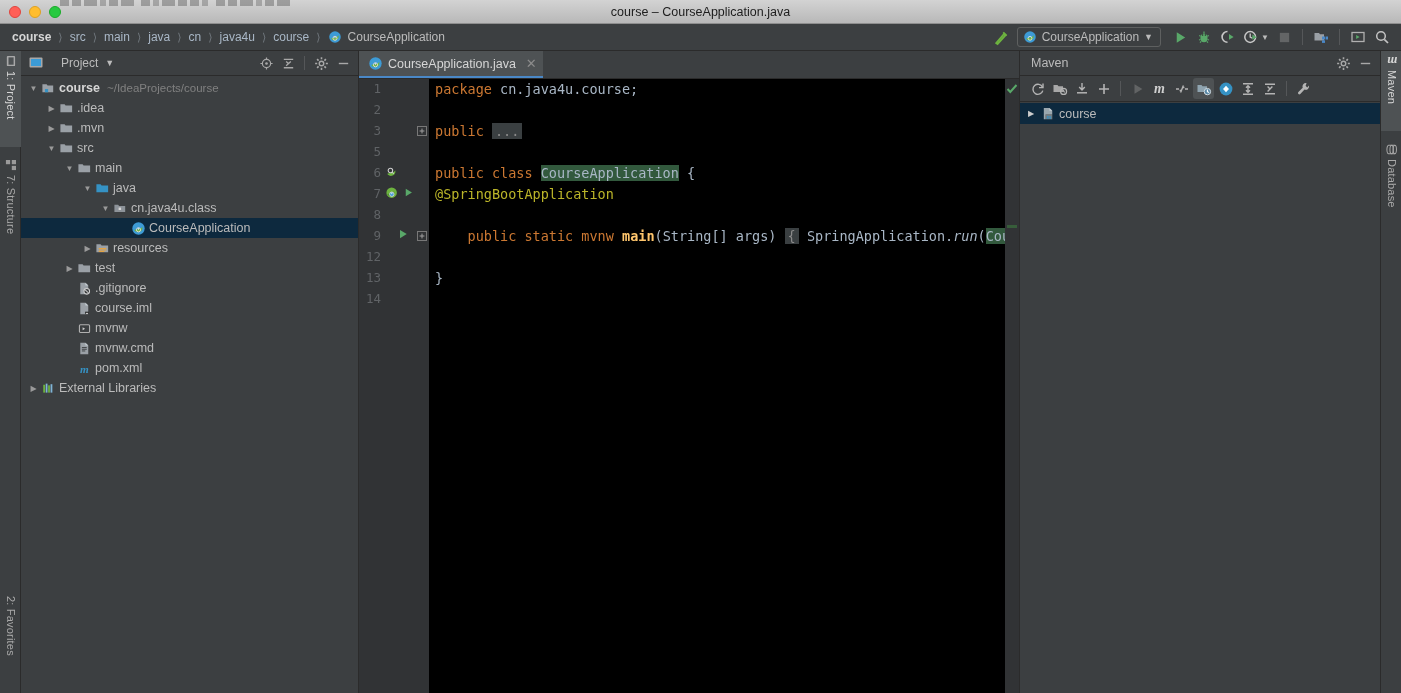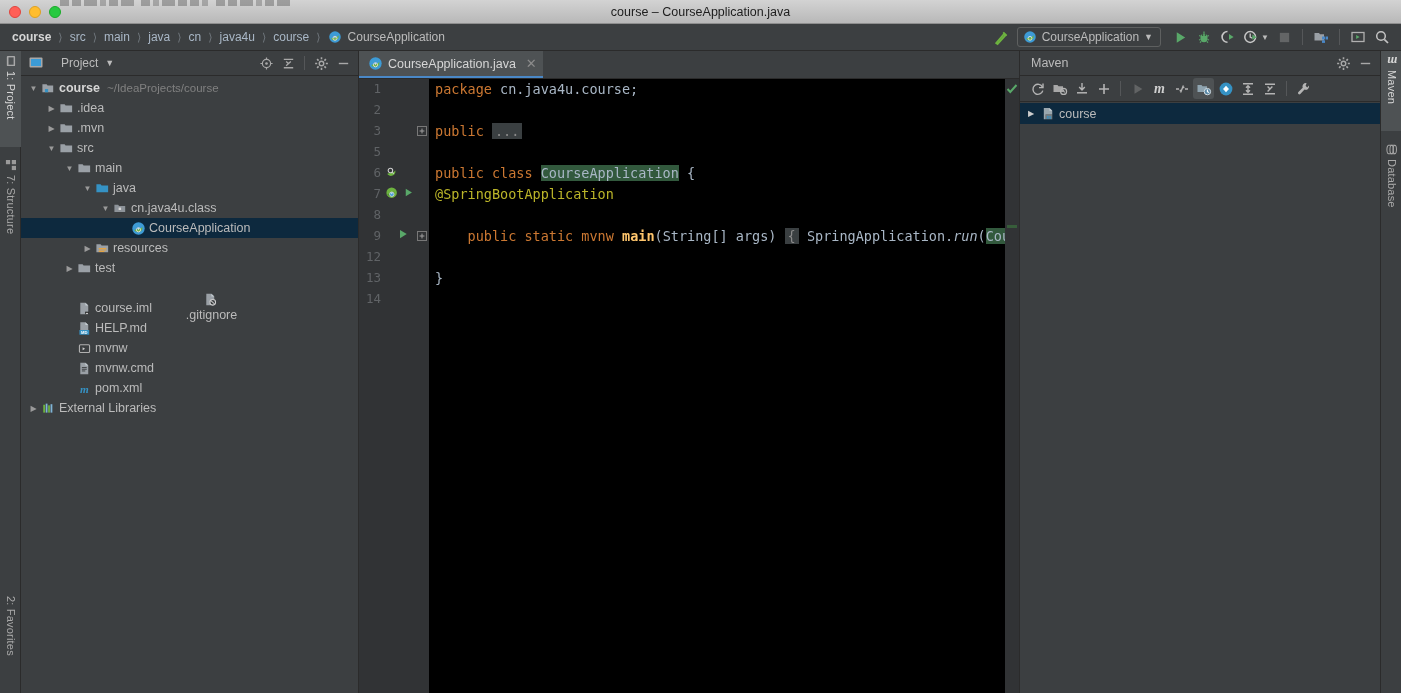--- a/index.html
+++ b/index.html
@@ -497,21 +497,21 @@
         </div>
         <div class="trow" style="padding-left: 42px;">
           <span class="arrow">▶</span>
           <span class="ticon">
             <svg width="15" height="15" viewBox="0 0 16 16">
               <path d="M1.5 3.5 H6 L7 4.8 H14 V12 H1.5 Z" fill="#9aa0a6"></path>
             </svg>
           </span>
           <span class="tlabel">test</span>
         </div>
-        <div class="trow" style="padding-left: 42px; flex-direction: column;">
+        <div class="trow" style="padding-left: 42px;">
           <span class="arrow"></span>
           <span class="ticon">
             <svg width="15" height="15" viewBox="0 0 16 16">
               <path d="M3.5 1.8 H9 L12 4.8 V14 H3.5 Z" fill="#9aa0a6"></path>
               <path d="M9 1.8 V4.8 H12 Z" fill="#c6ced3"></path>
               <circle cx="10.4" cy="11" r="3" fill="#3c3f41" stroke="#cfcfcf" stroke-width="1.1"></circle>
               <path d="M8.5 9.2 L12.3 12.8" stroke="#cfcfcf" stroke-width="1.1"></path>
             </svg>
           </span>
           <span class="tlabel">.gitignore</span>
@@ -520,32 +520,20 @@
           <span class="arrow"></span>
           <span class="ticon">
             <svg width="15" height="15" viewBox="0 0 16 16">
               <path d="M3.5 1.8 H9 L12 4.8 V14 H3.5 Z" fill="#9aa0a6"></path>
               <path d="M9 1.8 V4.8 H12 Z" fill="#c6ced3"></path>
               <rect x="8.6" y="11.4" width="4" height="2.6" fill="#2b2b2b"></rect>
               <path d="M9.4 13.2 H11.8" stroke="#e6e6e6" stroke-width="1"></path>
             </svg>
           </span>
           <span class="tlabel">course.iml</span>
-        </div>
-        <div class="trow" style="padding-left: 42px;">
-          <span class="arrow"></span>
-          <span class="ticon">
-            <svg width="15" height="15" viewBox="0 0 16 16">
-              <path d="M3.5 1.2 H9 L12 4.2 V10 H3.5 Z" fill="#9aa0a6"></path>
-              <path d="M9 1.2 V4.2 H12 Z" fill="#c6ced3"></path>
-              <rect x="2.6" y="9.6" width="10.4" height="5" fill="#3592c4"></rect>
-              <text x="7.8" y="13.6" font-family="Liberation Sans, sans-serif" font-size="4.4" font-weight="bold" fill="#ffffff" text-anchor="middle">MD</text>
-            </svg>
-          </span>
-          <span class="tlabel">HELP.md</span>
         </div>
         <div class="trow" style="padding-left: 42px;">
           <span class="arrow"></span>
           <span class="ticon">
             <svg width="15" height="15" viewBox="0 0 16 16">
               <rect x="2.6" y="4" width="10.8" height="8.2" rx="1" fill="none" stroke="#b0b0b0" stroke-width="1.2"></rect>
               <path d="M6 6.6 L8.6 8.2 L6 9.8 Z" fill="#d0d0d0"></path>
             </svg>
           </span>
           <span class="tlabel">mvnw</span>

